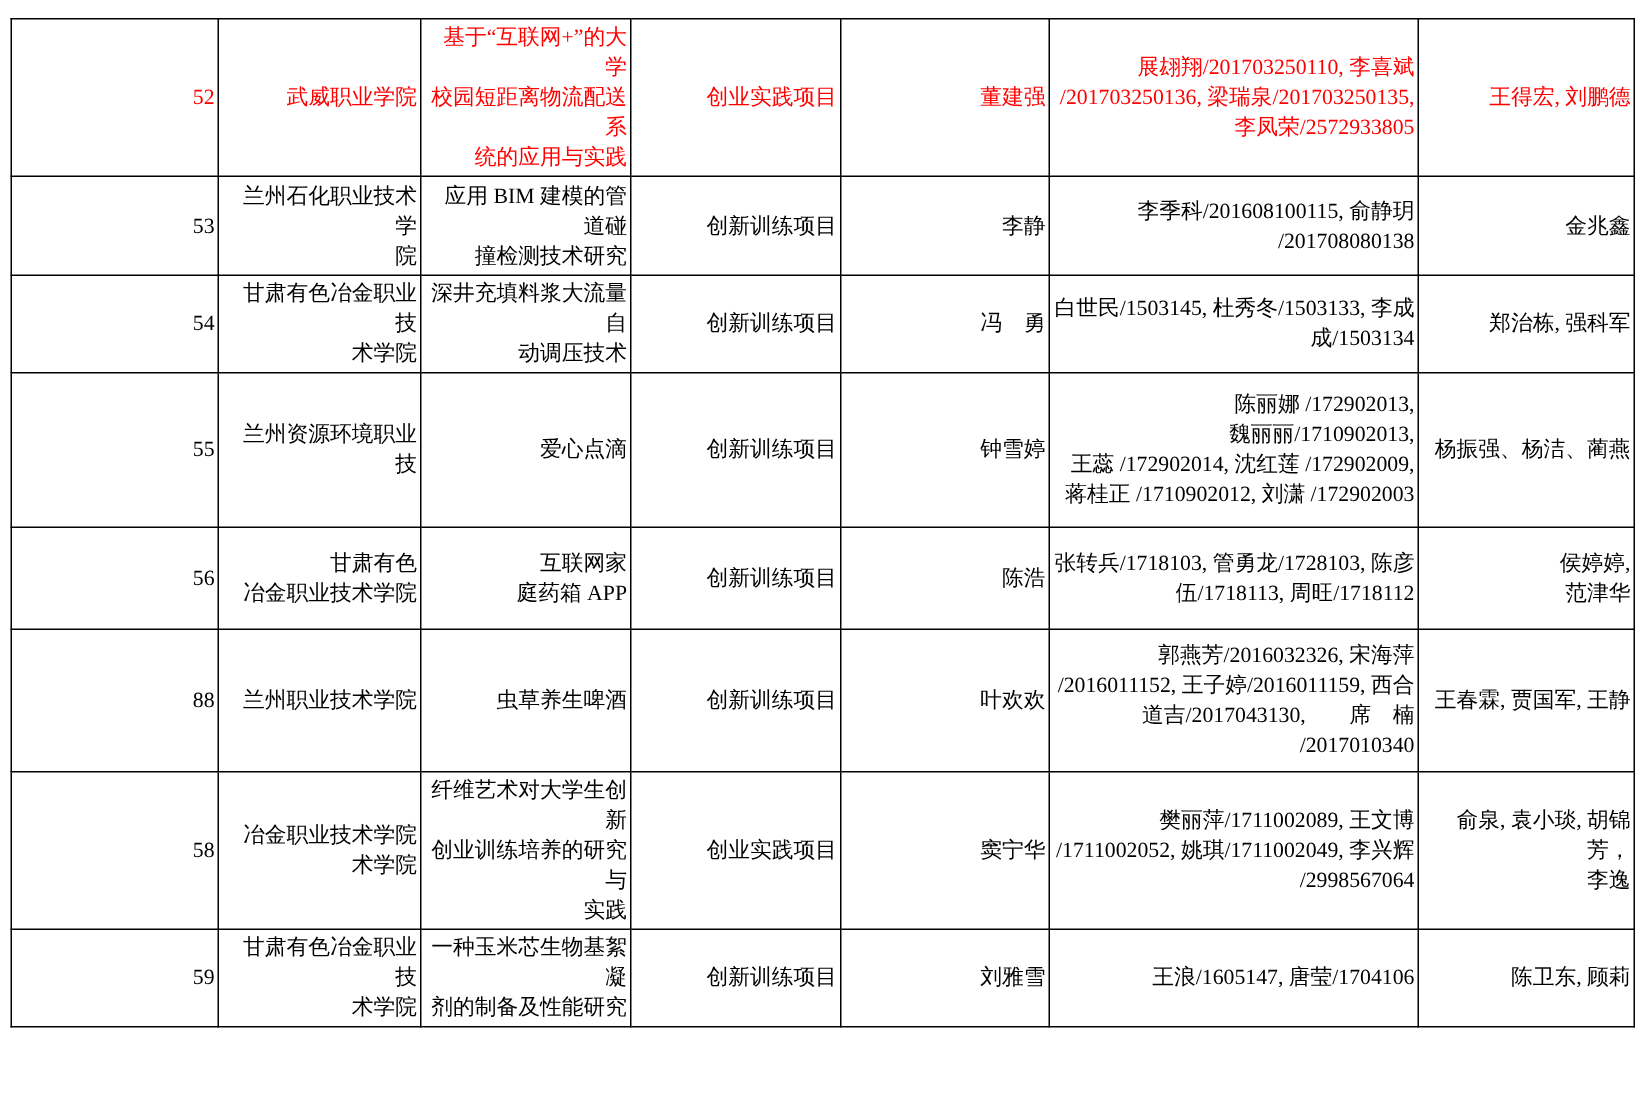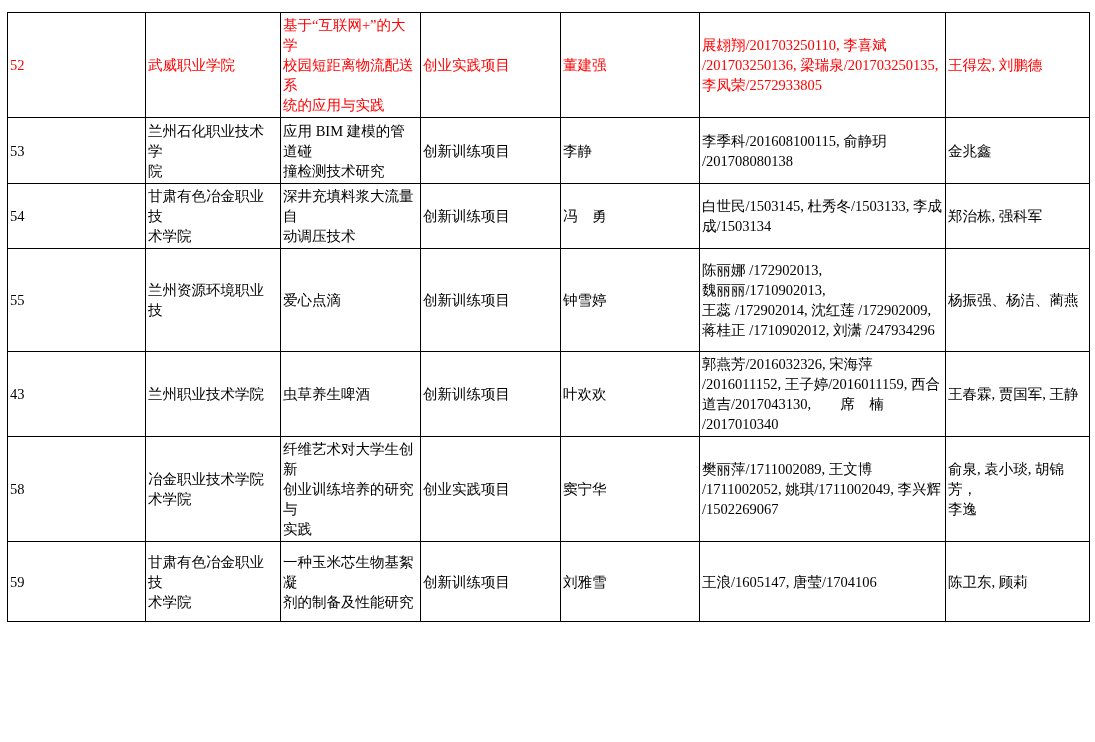--- a/index.html
+++ b/index.html
@@ -30,21 +30,21 @@
   table.projects{
     table-layout:fixed;
     border-collapse:collapse;
     margin-left:7px;
     margin-top:7px;
     width:1082px;
     border:1.5px solid #000;
   }
   table.projects td{
     border:1px solid #000;
-    text-align:left;
+    text-align:right;
     vertical-align:middle;
     font-size:14.5px;
     line-height:20px;
     padding:2px 2px;
     white-space:pre-line;
     overflow:hidden;
     word-break:break-word;
   }
   tr.hl td{color:#ff0000;}
   tbody tr:nth-child(1){height:74px;}
@@ -112,25 +112,38 @@
       </tr>
       <tr>
         <td>55</td>
         <td>兰州资源环境职业技</td>
         <td>爱心点滴</td>
         <td>创新训练项目</td>
         <td>钟雪婷</td>
         <td>陈丽娜 /172902013,
 魏丽丽/1710902013,
 王蕊 /172902014, 沈红莲 /172902009,
-蒋桂正 /1710902012, 刘潇 /247934296</td>
+蒋桂正 /1710902012, 刘潇 /172902003</td>
         <td>杨振强、杨洁、蔺燕</td>
       </tr>
       <tr>
-        <td>43</td>
+        <td>56</td>
+        <td>甘肃有色
+冶金职业技术学院</td>
+        <td>互联网家
+庭药箱 APP</td>
+        <td>创新训练项目</td>
+        <td>陈浩</td>
+        <td>张转兵/1718103, 管勇龙/1728103, 陈彦
+伍/1718113, 周旺/1718112</td>
+        <td>侯婷婷,
+范津华</td>
+      </tr>
+      <tr>
+        <td>88</td>
         <td>兰州职业技术学院</td>
         <td>虫草养生啤酒</td>
         <td>创新训练项目</td>
         <td>叶欢欢</td>
         <td>郭燕芳/2016032326, 宋海萍
 /2016011152, 王子婷/2016011159, 西合
 道吉/2017043130,　　席　楠
 /2017010340</td>
         <td>王春霖, 贾国军, 王静</td>
       </tr>
@@ -138,21 +151,21 @@
         <td>58</td>
         <td>冶金职业技术学院
 术学院</td>
         <td>纤维艺术对大学生创新
 创业训练培养的研究与
 实践</td>
         <td>创业实践项目</td>
         <td>窦宁华</td>
         <td>樊丽萍/1711002089, 王文博
 /1711002052, 姚琪/1711002049, 李兴辉
-/1502269067</td>
+/2998567064</td>
         <td>俞泉, 袁小琰, 胡锦芳，
 李逸</td>
       </tr>
       <tr>
         <td>59</td>
         <td>甘肃有色冶金职业技
 术学院</td>
         <td>一种玉米芯生物基絮凝
 剂的制备及性能研究</td>
         <td>创新训练项目</td>

